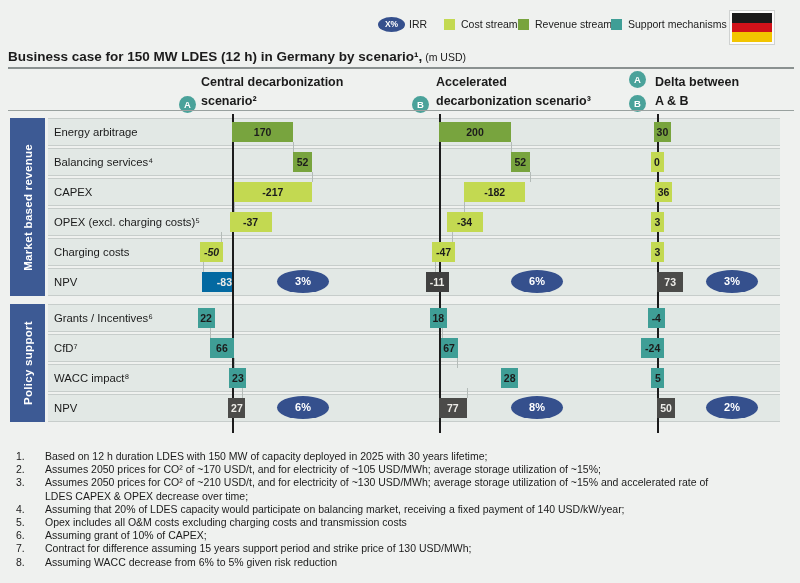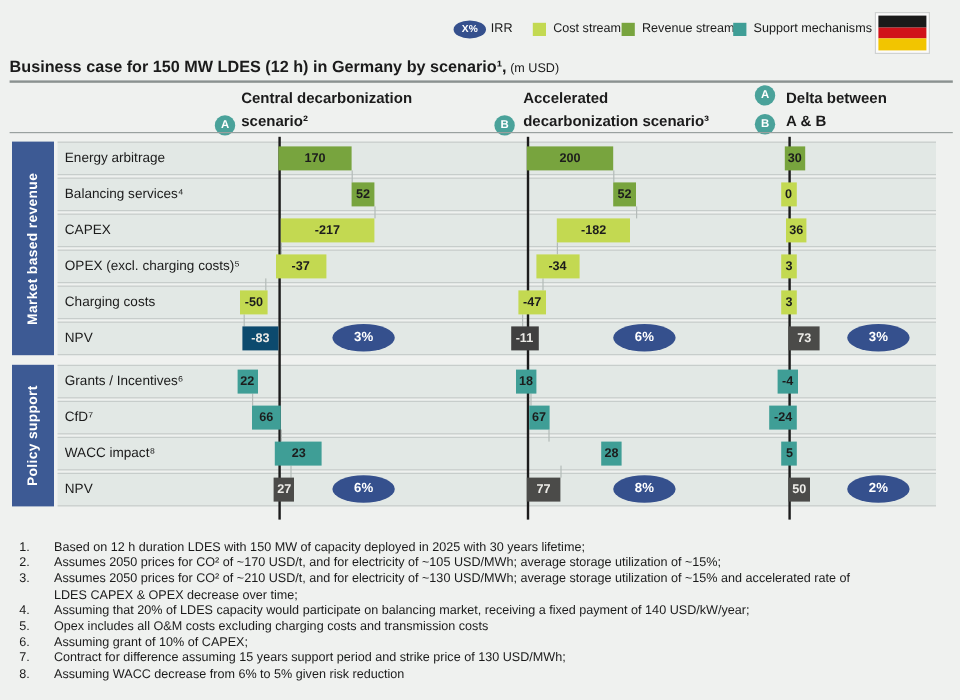--- a/index.html
+++ b/index.html
@@ -130,31 +130,31 @@
     <div class="abs band" style="top: 394px;">
       <div class="row-label">NPV</div>
     </div>
     <div class="abs axis" style="left: 232px; top: 114px; height: 319px;"></div>
     <div class="abs axis" style="left: 439px; top: 114px; height: 319px;"></div>
     <div class="abs axis" style="left: 657px; top: 114px; height: 319px;"></div>
     <div class="abs bar" style="left: 232px; top: 122px; width: 61.2px; background: rgb(120, 164, 62); color: rgb(28, 28, 28);">170</div>
     <div class="abs bar" style="left: 293.2px; top: 152px; width: 18.7px; background: rgb(120, 164, 62); color: rgb(28, 28, 28);">52</div>
     <div class="abs bar" style="left: 233.8px; top: 182px; width: 78.1px; background: rgb(195, 217, 81); color: rgb(28, 28, 28);">-217</div>
     <div class="abs bar" style="left: 215.6px; top: 212px; width: 42px; background: rgb(195, 217, 81); color: rgb(28, 28, 28); margin-left: 14px;">-37</div>
-    <div class="abs bar" style="left: 200px; top: 242px; width: 23px; background: rgb(195, 217, 81); color: rgb(28, 28, 28);">-50</div>
-    <div class="abs bar" style="left: 202.1px; top: 272px; width: 29.9px; background: #0c4a6e; color: rgb(236, 235, 231);">-83</div>
+    <div class="abs bar" style="left: 200px; top: 242px; width: 23px; background: rgb(195, 217, 81); color: rgb(28, 28, 28); font-style: italic;">-50</div>
+    <div class="abs bar" style="left: 202.1px; top: 272px; width: 29.9px; background: #0369a1; color: rgb(236, 235, 231); text-align: right;">-83</div>
     <div class="abs conn" style="left: 293.2px; top: 142px; height: 10px;"></div>
     <div class="abs conn" style="left: 311.9px; top: 172px; height: 10px;"></div>
     <div class="abs conn" style="left: 233.8px; top: 202px; height: 10px;"></div>
     <div class="abs conn" style="left: 220.5px; top: 232px; height: 10px;"></div>
     <div class="abs conn" style="left: 202.5px; top: 262px; height: 10px;"></div>
     <div class="abs npv-oval" style="left: 277px; top: 270px;">3%</div>
     <div class="abs bar" style="left: 197.6px; top: 308px; width: 17px; background: rgb(63, 158, 150); color: rgb(28, 28, 28);">22</div>
     <div class="abs bar" style="left: 210px; top: 338px; width: 23.8px; background: rgb(63, 158, 150); color: rgb(28, 28, 28);">66</div>
-    <div class="abs bar" style="left: 229.4px; top: 368px; width: 39px; background: rgb(63, 158, 150); color: rgb(28, 28, 28);">23</div>
+    <div class="abs bar" style="left: 229.4px; top: 368px; width: 17px; background: rgb(63, 158, 150); color: rgb(28, 28, 28);">23</div>
     <div class="abs bar" style="left: 228.4px; top: 398px; width: 17px; background: rgb(75, 75, 73); color: rgb(236, 235, 231);">27</div>
     <div class="abs conn" style="left: 210px; top: 328px; height: 10px;"></div>
     <div class="abs conn" style="left: 233.8px; top: 358px; height: 10px;"></div>
     <div class="abs conn" style="left: 242.1px; top: 388px; height: 10px;"></div>
     <div class="abs npv-oval" style="left: 277px; top: 396px;">6%</div>
     <div class="abs bar" style="left: 439px; top: 122px; width: 72px; background: rgb(120, 164, 62); color: rgb(28, 28, 28);">200</div>
     <div class="abs bar" style="left: 511px; top: 152px; width: 18.7px; background: rgb(120, 164, 62); color: rgb(28, 28, 28);">52</div>
     <div class="abs bar" style="left: 464.2px; top: 182px; width: 61px; background: rgb(195, 217, 81); color: rgb(28, 28, 28);">-182</div>
     <div class="abs bar" style="left: 446.6px; top: 212px; width: 36px; background: rgb(195, 217, 81); color: rgb(28, 28, 28);">-34</div>
     <div class="abs bar" style="left: 432px; top: 242px; width: 23px; background: rgb(195, 217, 81); color: rgb(28, 28, 28);">-47</div>

